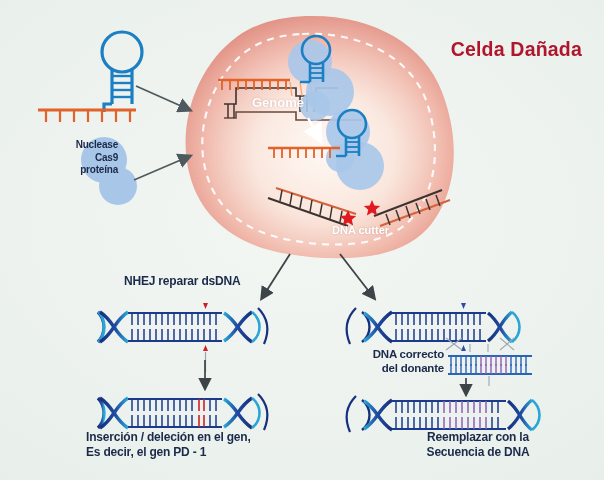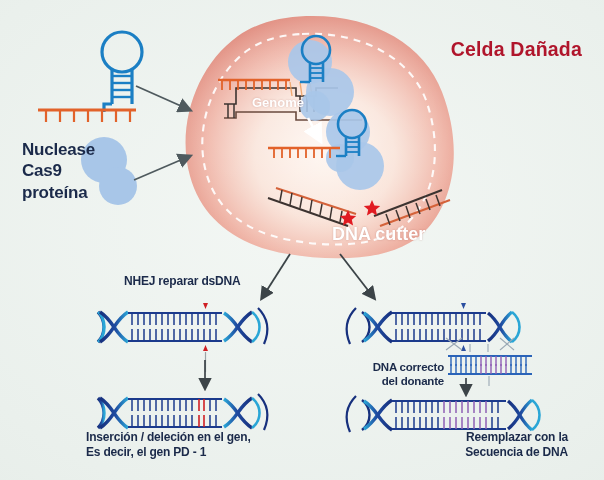--- a/index.html
+++ b/index.html
@@ -25,39 +25,39 @@
   #title {
     position: absolute;
     right: 22px; top: 38px;
     font-size: 19.5px;
     font-weight: bold;
     color: #b0152b;
     letter-spacing: 0.2px;
     font-family: "Liberation Sans", sans-serif;
   }
   #lbl-grna { left: 16px; top: 33px; font-size: 12.5px; text-align: center; width: 108px; }
-  #lbl-cas9 { left: 22px; top: 139px; font-size: 17px; text-align: left; width: 96px; }
+  #lbl-cas9 { left: 22px; top: 139px; font-size: 10px; text-align: right; width: 96px; }
   #lbl-nhej { left: 124px; top: 274px; font-size: 12px; text-align: center; }
   #lbl-hdr  { left: 386px; top: 274px; font-size: 12px; }
-  #lbl-donor { left: 352px; top: 360px; font-size: 11.5px; text-align: right; width: 92px; }
+  #lbl-donor { left: 352px; top: 347px; font-size: 11.5px; text-align: right; width: 92px; }
   #cap-left  { left: 86px; top: 430px; font-size: 12px; text-align: left; width: 218px; }
-  #cap-right { left: 388px; top: 430px; font-size: 12px; text-align: right; width: 180px; }
+  #cap-right { left: 388px; top: 430px; font-size: 12px; text-align: center; width: 180px; }
   .svg-layer {
     position: absolute; left: 0; top: 0;
     width: 604px; height: 480px;
   }
   .inner-txt {
     position: absolute;
     color: #ffffff;
     font-weight: bold;
     font-family: "Liberation Sans", sans-serif;
     text-shadow: 0 0 2px rgba(150,70,60,.35);
   }
   #txt-genome { left: 252px; top: 95px; font-size: 13px; }
-  #txt-cutter { left: 332px; top: 224px; font-size: 18px; }
+  #txt-cutter { left: 332px; top: 224px; font-size: 11px; }
 </style>
 </head>
 <body>
 
 <div id="canvas">
 
   <svg class="svg-layer" viewBox="0 0 604 480">
     <defs>
       <radialGradient id="cellGrad" cx="52%" cy="58%" r="62%">
         <stop offset="0%" stop-color="#fdeee4"></stop>

